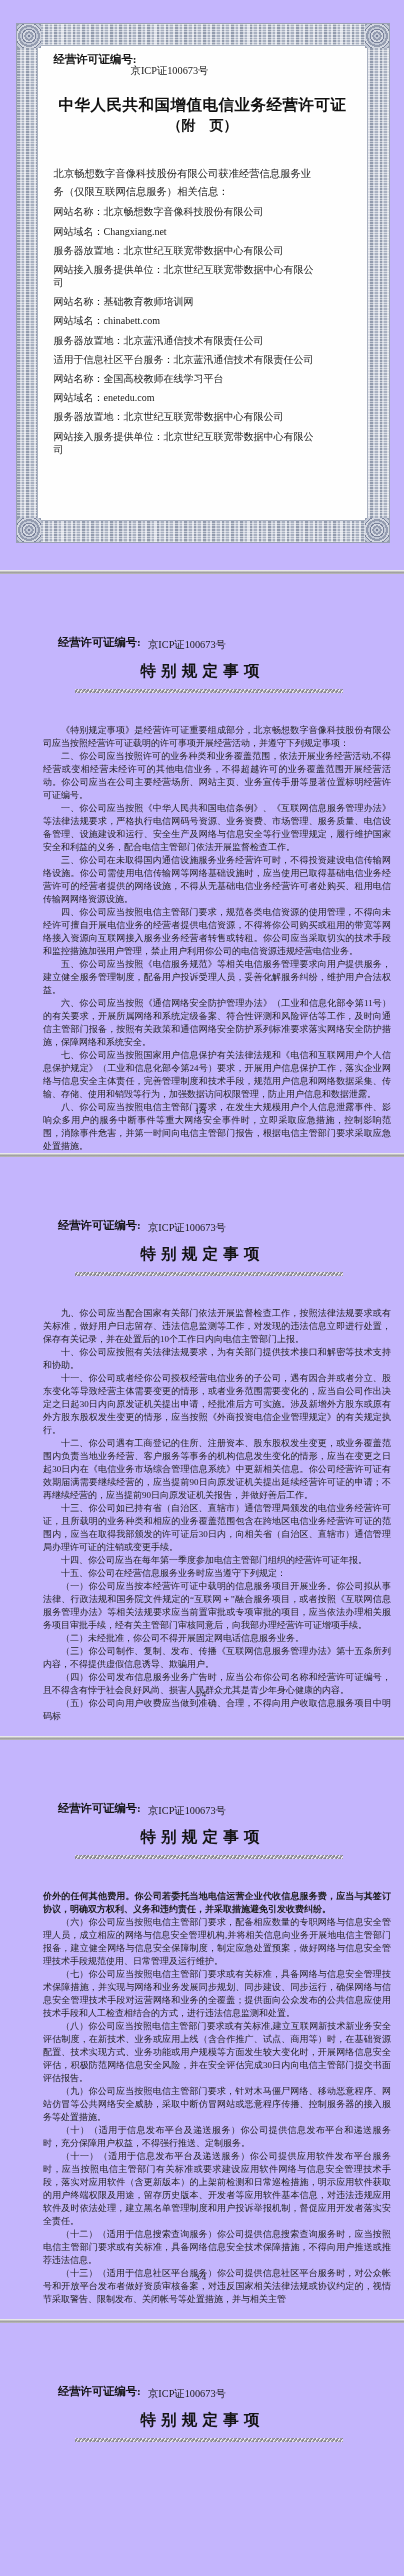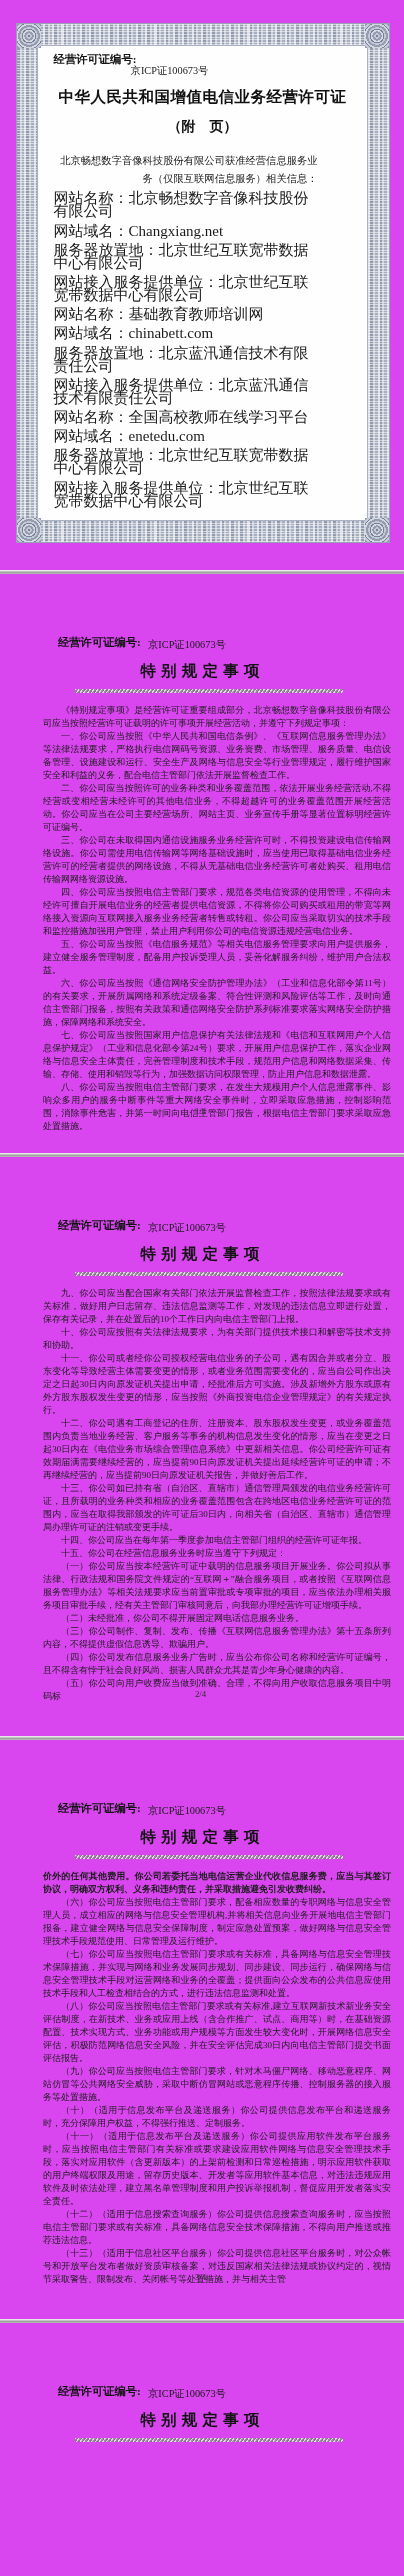--- a/index.html
+++ b/index.html
@@ -4,21 +4,21 @@
 <style>
   * { box-sizing: border-box; }
   html,body { margin:0; padding:0; }
   body {
     width: 405px; height: 2873px;
     background: #ffffff;
     font-family: "Liberation Serif", serif;
     color: #1c1c1c;
     position: relative;
   }
-  .page { position: relative; background: #d946ef; overflow: hidden; }
+  .page { position: relative; background: #c4b5fd; overflow: hidden; }
   .page-sep {
     height: 4.1px;
     background: linear-gradient(#d6d6d6, #9f9f9f 45%, #bcbcbc);
     border-top: 0.5px solid #e8e8e8;
   }
 
   
   .page1 { height: 570px; }
   .cert-frame {
     position: absolute; left: 15.5px; top: 23px; width: 374px; height: 520px;
@@ -35,56 +35,56 @@
   .corner.tl { left:0; top:0; } .corner.tr { right:0; top:0; }
   .corner.bl { left:0; bottom:0; } .corner.br { right:0; bottom:0; }
   .cert-inner {
     height: 100%; background: #fefefe;
     border: 0.5px solid #aab1c0;
     padding: 7.2px 15.5px;
   }
   .cert-no-label { font-size: 11.3px; font-weight: bold; color:#141414; line-height: 12.4px; }
   .cert-no-value { font-size: 10.3px; color:#1a1a1a; line-height: 12px; margin-left: 77px; }
   .cert-title {
-    margin-top: 10px; text-align: center;
+    margin-top: 18px; text-align: center;
     font-size: 15.5px; font-weight: bold; letter-spacing: 0.5px; color: #111;
     line-height: 19.6px;
   }
   .cert-subtitle {
-    margin-top: 11px; text-align: center;
+    margin-top: 2px; text-align: center;
     font-size: 14px; font-weight: bold; color: #131313; line-height: 17.5px;
   }
   .cert-intro {
-    margin-top: 17px; width: 264px;
-    font-size: 10.3px; line-height: 17.5px; color: #1a1a1a; text-align: right;
+    margin-top: 31px; width: 264px;
+    font-size: 10.3px; line-height: 17.5px; color: #1a1a1a;
   }
   .site-list { margin-top: 5.2px; }
   .site-line {
-    width: 264px; font-size: 15px; line-height: 13px;
+    width: 264px; font-size: 10px; line-height: 13px;
     margin-bottom: 6.2px; color: #1a1a1a;
   }
 
   
   .page-std { height: 579px; }
   .page-last { height: 551px; }
   .std-header { position: absolute; top: 61px; left: 58px; white-space: nowrap; }
   .std-no-label { font-size: 11.3px; font-weight: bold; color: #141414; }
   .std-no-value { font-size: 10.3px; color: #1a1a1a; margin-left: 7.2px; position: relative; top: 2.1px; }
   .std-title {
     position: absolute; top: 87px; left: 0; right: 0;
     text-align: center; font-size: 15.5px; font-weight: bold;
     letter-spacing: 5.2px; color: #141414;
   }
   .squiggle {
     position: absolute; top: 115px; left: 75px; width: 268px; height: 3.6px;
     background: repeating-linear-gradient(-55deg, #9a9a9a 0 1px, #eaeaea 1px 2.1px, #7d7d7d 2.1px 3.1px);
     opacity: .85;
   }
   .std-body {
-    position: absolute; top: 130px; left: 43px; width: 348px;
+    position: absolute; top: 150px; left: 43px; width: 348px;
     font-size: 9px; line-height: 13px; text-align: justify; color: #1d1d1d;
   }
   .std-body p { margin: 0; text-indent: 2em; }
   .std-body p.cont { text-indent: 0; font-weight: bold; }
   .page-no {
     position: absolute; left: 0; right: 4px; bottom: 37px;
     text-align: center; font-size: 8.8px; color: #2e2e2e;
   }
 </style>
 </head>
@@ -103,42 +103,42 @@
       <div class="cert-subtitle">（附　页）</div>
       <div class="cert-intro">北京畅想数字音像科技股份有限公司获准经营信息服务业务（仅限互联网信息服务）相关信息：</div>
       <div class="site-list">
         <div class="site-line">网站名称：北京畅想数字音像科技股份有限公司</div>
         <div class="site-line">网站域名：Changxiang.net</div>
         <div class="site-line">服务器放置地：北京世纪互联宽带数据中心有限公司</div>
         <div class="site-line">网站接入服务提供单位：北京世纪互联宽带数据中心有限公司</div>
         <div class="site-line">网站名称：基础教育教师培训网</div>
         <div class="site-line">网站域名：chinabett.com</div>
         <div class="site-line">服务器放置地：北京蓝汛通信技术有限责任公司</div>
-        <div class="site-line">网站接入服务提供单位：北京蓝汛通信技术有限责任公司</div>
+        <div class="site-line">适用于信息社区平台服务：北京蓝汛通信技术有限责任公司</div>
         <div class="site-line">网站名称：全国高校教师在线学习平台</div>
         <div class="site-line">网站域名：enetedu.com</div>
         <div class="site-line">服务器放置地：北京世纪互联宽带数据中心有限公司</div>
         <div class="site-line">网站接入服务提供单位：北京世纪互联宽带数据中心有限公司</div>
       </div>
     </div>
   </div>
 </div>
 
 <div class="page-sep"></div>
 
 <div class="page page-std">
   <div class="std-header">
     <span class="std-no-label">经营许可证编号:</span><span class="std-no-value">京ICP证100673号</span>
   </div>
   <div class="std-title">特别规定事项</div>
   <div class="squiggle"></div>
   <div class="std-body">
     <p>《特别规定事项》是经营许可证重要组成部分，北京畅想数字音像科技股份有限公司应当按照经营许可证载明的许可事项开展经营活动，并遵守下列规定事项：</p>
+    <p>二、你公司应当按照许可的业务种类和业务覆盖范围，依法开展业务经营活动,不得经营或变相经营未经许可的其他电信业务，不得超越许可的业务覆盖范围开展经营活动。你公司应当在公司主要经营场所、网站主页、业务宣传手册等显著位置标明经营许可证编号。</p>
     <p>一、你公司应当按照《中华人民共和国电信条例》、《互联网信息服务管理办法》等法律法规要求，严格执行电信网码号资源、业务资费、市场管理、服务质量、电信设备管理、设施建设和运行、安全生产及网络与信息安全等行业管理规定，履行维护国家安全和利益的义务，配合电信主管部门依法开展监督检查工作。</p>
-    <p>二、你公司应当按照许可的业务种类和业务覆盖范围，依法开展业务经营活动,不得经营或变相经营未经许可的其他电信业务，不得超越许可的业务覆盖范围开展经营活动。你公司应当在公司主要经营场所、网站主页、业务宣传手册等显著位置标明经营许可证编号。</p>
     <p>三、你公司在未取得国内通信设施服务业务经营许可时，不得投资建设电信传输网络设施。你公司需使用电信传输网等网络基础设施时，应当使用已取得基础电信业务经营许可的经营者提供的网络设施，不得从无基础电信业务经营许可者处购买、租用电信传输网网络资源设施。</p>
     <p>四、你公司应当按照电信主管部门要求，规范各类电信资源的使用管理，不得向未经许可擅自开展电信业务的经营者提供电信资源，不得将你公司购买或租用的带宽等网络接入资源向互联网接入服务业务经营者转售或转租。你公司应当采取切实的技术手段和监控措施加强用户管理，禁止用户利用你公司的电信资源违规经营电信业务。</p>
     <p>五、你公司应当按照《电信服务规范》等相关电信服务管理要求向用户提供服务，建立健全服务管理制度，配备用户投诉受理人员，妥善化解服务纠纷，维护用户合法权益。</p>
     <p>六、你公司应当按照《通信网络安全防护管理办法》（工业和信息化部令第11号）的有关要求，开展所属网络和系统定级备案、符合性评测和风险评估等工作，及时向通信主管部门报备，按照有关政策和通信网络安全防护系列标准要求落实网络安全防护措施，保障网络和系统安全。</p>
     <p>七、你公司应当按照国家用户信息保护有关法律法规和《电信和互联网用户个人信息保护规定》（工业和信息化部令第24号）要求，开展用户信息保护工作，落实企业网络与信息安全主体责任，完善管理制度和技术手段，规范用户信息和网络数据采集、传输、存储、使用和销毁等行为，加强数据访问权限管理，防止用户信息和数据泄露。</p>
     <p>八、你公司应当按照电信主管部门要求，在发生大规模用户个人信息泄露事件、影响众多用户的服务中断事件等重大网络安全事件时，立即采取应急措施，控制影响范围，消除事件危害，并第一时间向电信主管部门报告，根据电信主管部门要求采取应急处置措施。</p>
   </div>
   <div class="page-no">1/4</div>
 </div>
 

